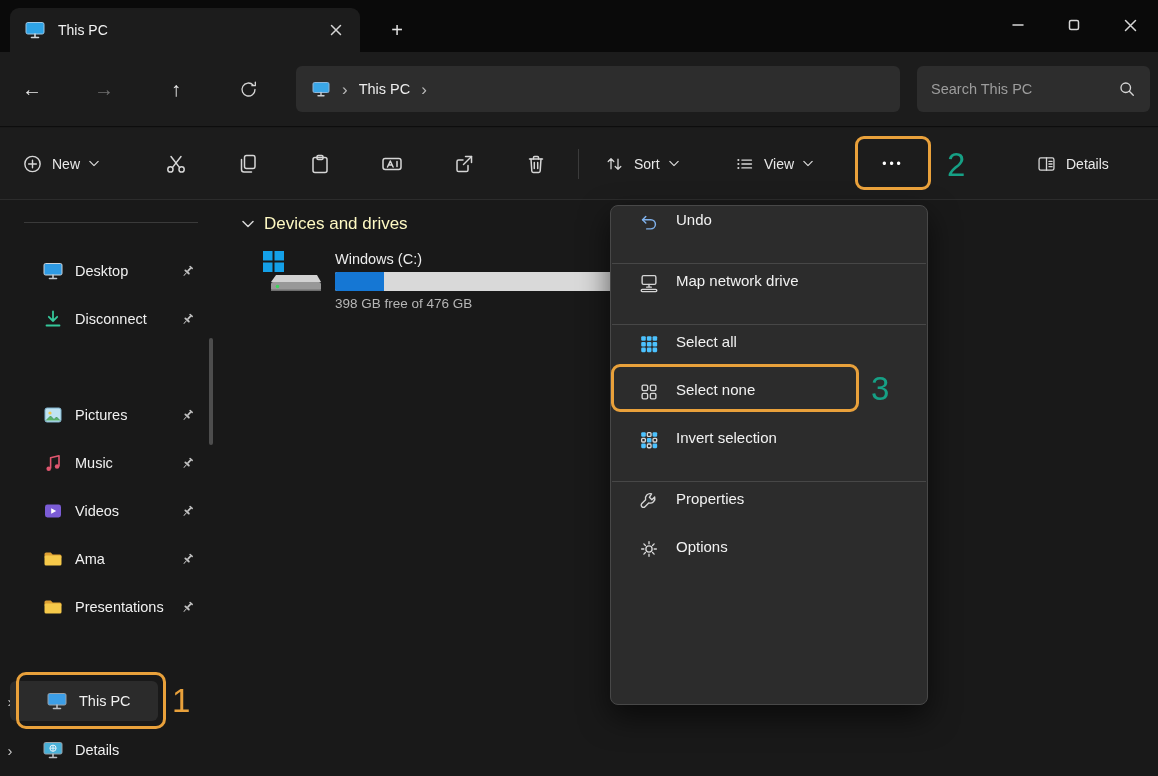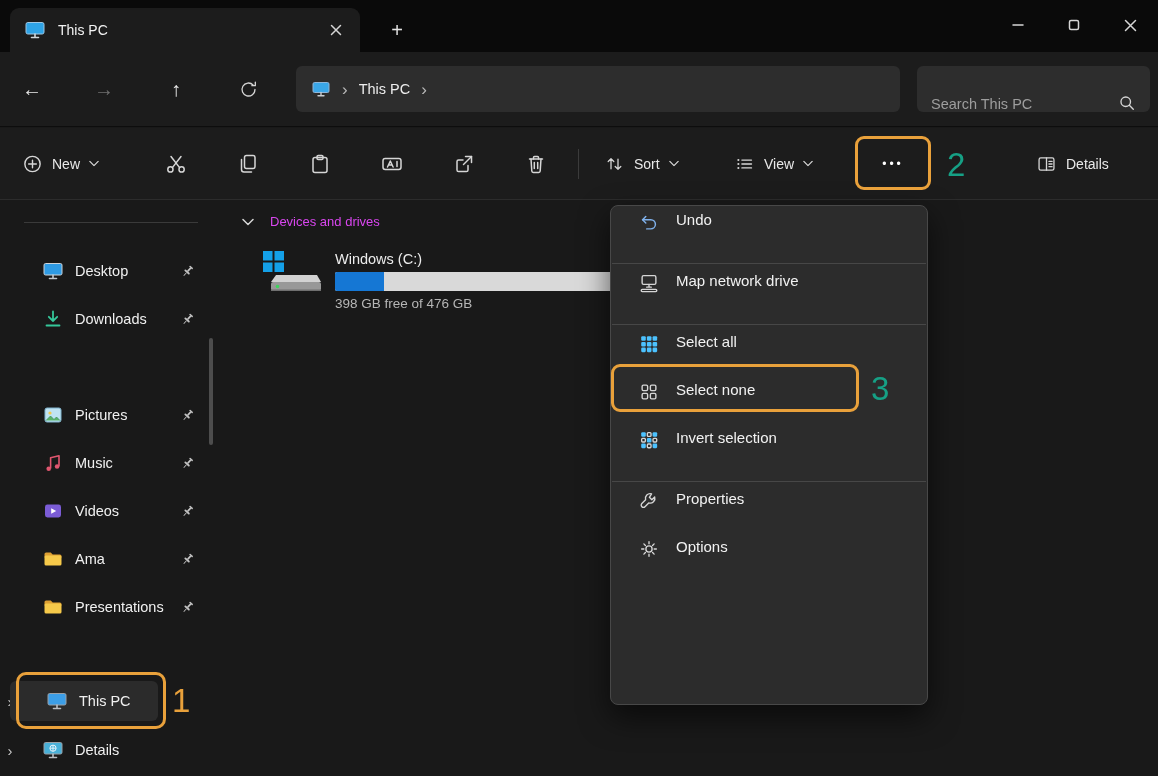--- a/index.html
+++ b/index.html
@@ -20,21 +20,21 @@
 
   
   .navbar{position:absolute;left:0;top:52px;right:0;height:75px;background:#1c1c1c;border-bottom:1px solid #0d0d0d}
   .nav-btn{position:absolute;top:18px;width:38px;height:38px;display:flex;align-items:center;justify-content:center;
            color:#e8e8e8;font-size:20px;border-radius:5px}
   .nav-btn.dim{color:#6f6f6f}
   .crumbbar{position:absolute;left:296px;top:14px;width:604px;height:46px;background:#2d2d2d;border-radius:6px;
             display:flex;align-items:center;gap:11px;padding:0 15px;font-size:14.5px;color:#ededed}
   .crumb-chev{color:#b9b9b9;font-size:17px;line-height:1}
   .searchbox{position:absolute;left:917px;top:14px;width:233px;height:46px;background:#2d2d2d;border-radius:6px;
-             display:flex;align-items:flex-end;padding:0 14px;font-size:14.5px;color:#9d9d9d}
+             display:flex;align-items:center;padding:0 14px;font-size:14.5px;color:#9d9d9d}
   .searchbox .mag{margin-left:auto}
 
   
   .toolbar{position:absolute;left:0;top:128px;right:0;height:72px;background:#1c1c1c;border-bottom:1px solid #2c2c2c}
   .tb{position:absolute;top:50%;transform:translateY(-50%);display:flex;align-items:center;gap:9px;
       color:#e8e8e8;font-size:14px;border-radius:5px;padding:7px 8px}
   .tb-ic{position:absolute;top:50%;transform:translateY(-50%);width:42px;height:40px;display:flex;
          align-items:center;justify-content:center;border-radius:5px}
   .tb-sep{position:absolute;left:578px;top:21px;width:1px;height:30px;background:#3b3b3b}
   .tb-more{position:absolute;left:858px;top:12px;width:70px;height:48px;display:flex;align-items:center;
@@ -46,22 +46,22 @@
   .sb-item{position:absolute;left:6px;width:198px;height:40px;display:flex;align-items:center;gap:11px;
            padding:0 8px 0 36px;font-size:14.5px;color:#f0f0f0;border-radius:6px}
   .sb-item .lbl{flex:1;white-space:nowrap;overflow:hidden}
   .sb-item .pin{margin-left:auto;flex:none}
   .sb-item.thispc{left:10px;width:148px;background:#2b2b2b}
   .sb-chev{position:absolute;left:3px;width:14px;height:16px;color:#c9c9c9;font-size:15px;line-height:16px;text-align:center}
   .sb-scroll{position:absolute;right:1px;top:138px;width:4px;height:107px;background:#4d4d4d;border-radius:2px}
 
   
   .content{position:absolute;left:214px;top:200px;right:0;bottom:0;background:#191919}
-  .section-head{position:absolute;left:28px;top:14px;display:flex;align-items:center;gap:16px;
-                font-size:13px;color:#d946ef}
+  .section-head{position:absolute;left:28px;top:14px;display:flex;align-items:center;gap:10px;
+                font-size:17px;color:#fef9c3}
   .drive{position:absolute;left:44px;top:48px;display:flex;gap:11px}
   .drive-meta{display:flex;flex-direction:column;gap:5px;padding-top:3px}
   .drive-name{font-size:14.5px;color:#ececec}
   .drive-bar{width:300px;height:19px;background:#d9d9d9;border-radius:2px;overflow:hidden}
   .drive-fill{height:100%;background:#1577d4}
   .drive-usage{font-size:13.5px;color:#b6b6b6}
 
   
   .menu{position:absolute;left:610px;top:205px;width:318px;height:500px;background:#2c2c2c;
         border:1px solid #484848;border-radius:8px;box-shadow:0 12px 30px rgba(0,0,0,.6);
@@ -285,21 +285,21 @@
           </svg>
         </span>
     </div>
 
     <div class="sb-item" style="top:99px">
       <span>
         <svg width="22" height="22" viewBox="0 0 22 22">
             <path d="M11 3.5 v9.5 M11 13 l-4.2-4.2 M11 13 l4.2-4.2 M4.5 17.5 h13" stroke="#35c79a" stroke-width="1.8" fill="none" stroke-linecap="round" stroke-linejoin="round"></path>
           </svg>
       </span>
-      <span class="lbl">Downloads</span>
+      <span class="lbl">Disconnect</span>
       <span class="pin">
           <svg width="17" height="17" viewBox="0 0 22 22">
             <g transform="rotate(42 11 11)" fill="#c4c4c4">
               <rect x="8.2" y="3" width="5.6" height="2" rx="1"></rect>
               <rect x="9.9" y="4.5" width="2.2" height="6.5" rx="1"></rect>
               <rect x="6.8" y="10.6" width="8.4" height="2.4" rx="1.2"></rect>
               <rect x="10.5" y="13" width="1.1" height="5.5" rx="0.55"></rect>
             </g>
           </svg>
         </span>

